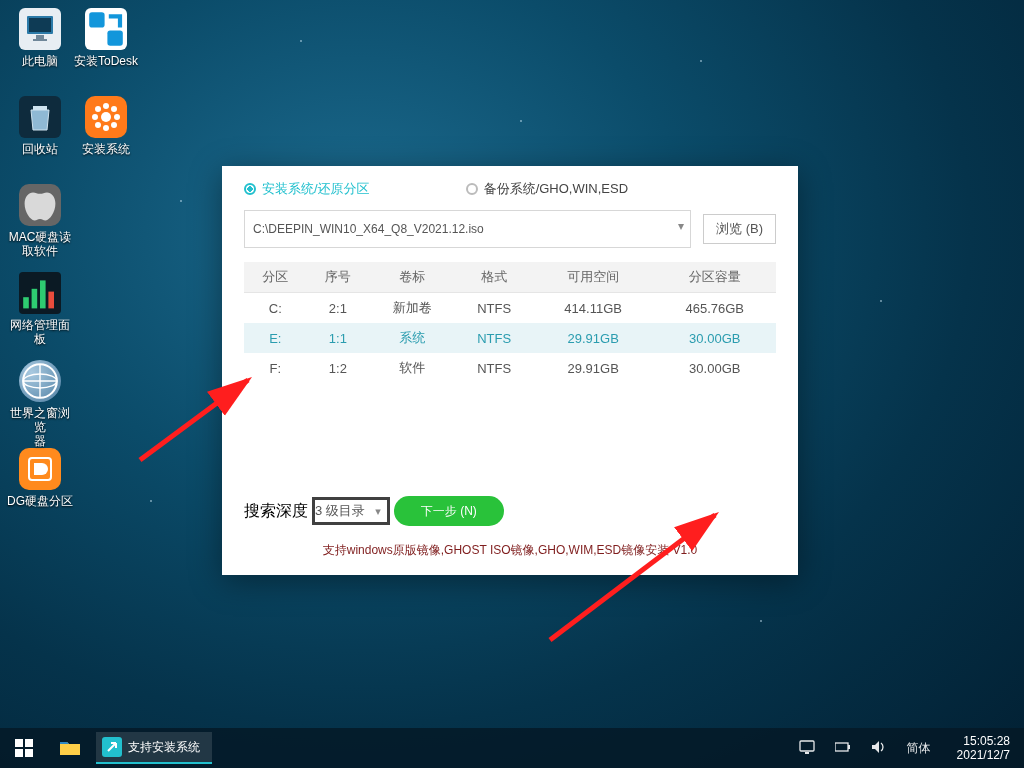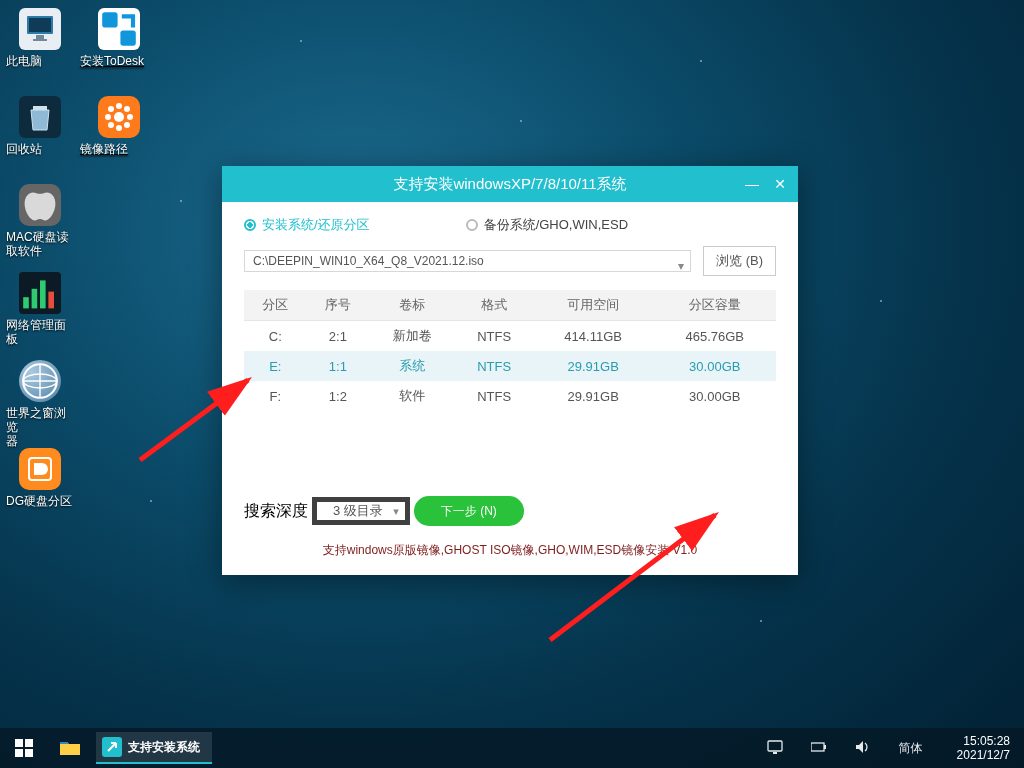--- a/index.html
+++ b/index.html
@@ -6,25 +6,25 @@
   html, body { width: 1024px; height: 768px; overflow: hidden; }
 
   
   .desktop { position: relative; width: 1024px; height: 768px;
     background: radial-gradient(ellipse at 35% 30%, #1c6b8f 0%, #0b4c6a 35%, #05334b 65%, #022033 100%);
   }
   .desktop::before, .desktop::after { content:""; position:absolute; pointer-events:none; }
   .star { position:absolute; width:2px; height:2px; background:#cfe9f7; border-radius:50%; opacity:.6; }
 
   .icons-col { position:absolute; top:6px; left:6px; }
-  .dicon { width:68px; height:78px; color:#fff; font-size:12px; margin-bottom:10px; cursor:pointer; }
+  .dicon { width:68px; height:78px; text-align:center; color:#fff; font-size:12px; margin-bottom:10px; cursor:pointer; }
   .dicon .box { width:42px; height:42px; margin:2px auto 4px; border-radius:6px; display:flex; align-items:center; justify-content:center; }
   .dicon .lbl { display:block; line-height:14px; text-shadow:0 1px 2px #000; }
   
-  .icons-col2 { position:absolute; top:6px; left:80px;text-decoration:underline; }
+  .icons-col2 { position:absolute; top:6px; left:67px; }
   .dicon2 { width:78px; }
 
   .pc      .box { background:#e8eef3; }
   .todesk  .box { background:#fff; }
   .bin     .box { background:#0e2b3d; }
   .sunflower .box { background:#ff7a1a; border-radius:10px;}
   .reinstall .box { background:#fff; border-radius:10px;}
   .macread .box { background:#666; border-radius:10px;}
   .netpanel .box { background:#0b1a24; border-radius:4px;}
   .browser .box { background:radial-gradient(circle at 30% 30%,#a8c9e0,#4e7fa2); border-radius:50%;}
@@ -41,46 +41,46 @@
   .titlebar { height:36px; background:#22c0ce; color:#fff; display:flex; align-items:center; justify-content:center; position:relative; font-size:15px; }
   .titlectl { position:absolute; right:4px; top:0; height:36px; display:flex; align-items:center; }
   .titlectl span { width:28px; height:28px; display:inline-flex; align-items:center; justify-content:center; color:#fff; font-size:14px; cursor:pointer; }
   .body { padding:14px 22px 10px; color:#444; font-size:13px; }
   .radios { display:flex; gap:96px; align-items:center; margin-bottom:12px; }
   .radio { display:flex; align-items:center; gap:6px; cursor:pointer; }
   .r-circle { width:12px; height:12px; border-radius:50%; border:2px solid #bbb; display:inline-block; }
   .radio.sel .r-circle { border-color:#22c0ce; background:radial-gradient(circle,#22c0ce 45%,#fff 50%); }
   .radio.sel .r-lbl { color:#22c0ce; }
   .pathrow { display:flex; gap:12px; align-items:center; margin-top:6px; margin-bottom:14px;}
-  .pathbox { flex:1; height:22px; border:1px solid #d7d7d7; display:flex; align-items:center; padding:4px 8px; font-family:Consolas,monospace; font-size:12px; color:#555; position:relative;}
+  .pathbox { flex:1; height:38px; border:1px solid #d7d7d7; display:flex; align-items:center; padding:4px 8px; font-family:Consolas,monospace; font-size:12px; color:#555; position:relative;}
   .pathbox .dd { position:absolute; right:6px; top:8px; color:#888; }
   .btn { height:30px; padding:0 12px; border:1px solid #ccc; background:#fff; cursor:pointer; font-size:13px; color:#555;}
   .label { margin-bottom:6px; color:#555;}
   table { width:100%; border-collapse:collapse; font-size:13px; }
   thead th { background:#f3f3f3; color:#666; font-weight:normal; padding:6px 4px; border-bottom:1px solid #e5e5e5;}
   tbody td { text-align:center; padding:6px 4px; color:#555; background:#fff;}
   tbody tr.selected td { background:#e8f4f7; color:#2a9caf; }
   .footer { position:absolute; left:22px; right:22px; bottom:16px; }
   .searchrow { display:flex; align-items:center; gap:4px; margin-bottom:16px;}
-  .select { height:28px; border:5px solid #404040; padding:0 22px 0 16px; font-size:13px; color:#555; background:#fff; position:relative; display:inline-flex; align-items:center;}
+  .select { height:28px; border:3px solid #404040; padding:0 22px 0 0; font-size:13px; color:#555; background:#fff; position:relative; display:inline-flex; align-items:center;}
   .select::after { content:"▾"; position:absolute; right:6px; color:#888; font-size:11px;}
   .nextbtn { float:right; height:30px; width:110px; border:none; border-radius:15px; background:#29c23a; color:#fff; font-size:12px; cursor:pointer;}
   .support { text-align:center; font-size:12px; color:#7f1d1d; margin-top:4px;}
 
   
   .arrow { position:absolute; pointer-events:none; }
 
   
   .taskbar { position:absolute; left:0; bottom:0; width:100%; height:40px; background:rgba(5,25,38,.82); display:flex; align-items:center; color:#fff; font-size:12px;}
   .start { width:48px; height:40px; display:flex; align-items:center; justify-content:center; cursor:pointer;}
   .start svg { width:18px; height:18px; }
   .tb-ico { width:44px; height:40px; display:flex; align-items:center; justify-content:center; cursor:pointer;}
-  .task { height:32px; margin:4px 4px; padding:0 12px 0 6px; background:rgba(255,255,255,.12); border-bottom:2px solid #22c0ce; display:flex; align-items:center; gap:6px; cursor:pointer;font-weight:bold;}
+  .task { height:32px; margin:4px 4px; padding:0 12px 0 6px; background:rgba(255,255,255,.12); border-bottom:2px solid #22c0ce; display:flex; align-items:center; gap:6px; cursor:pointer;}
   .task .ico { width:20px; height:20px; background:#22c0ce; border-radius:3px; display:flex; align-items:center; justify-content:center;}
-  .tray { margin-left:auto; display:flex; align-items:center; gap:28px; padding-right:8px;}
+  .tray { margin-left:auto; display:flex; align-items:center; gap:20px; padding-right:8px;}
   .tray .t { cursor:pointer; opacity:.9; }
   .clock { text-align:right; line-height:14px; font-size:12px; padding:0 6px;}
 </style>
 </head>
 <body>
 
 <div class="desktop">
 
   <span class="star" style="top:40px;left:300px"></span>
   <span class="star" style="top:120px;left:520px"></span>
@@ -171,32 +171,25 @@
               <circle cx="15" cy="26" r="3"></circle>
               <circle cx="4" cy="15" r="3"></circle>
               <circle cx="26" cy="15" r="3"></circle>
               <circle cx="7" cy="7" r="3"></circle>
               <circle cx="23" cy="7" r="3"></circle>
               <circle cx="7" cy="23" r="3"></circle>
               <circle cx="23" cy="23" r="3"></circle>
             </g>
           </svg>
         </div>
-        <span class="lbl">镜像路径</span>
+        <span class="lbl">安装系统</span>
       </div>
     </div>
 
   <div class="win">
-    <div class="titlebar">
-      <span>支持安装windowsXP/7/8/10/11系统</span>
-      <div class="titlectl">
-        <span>—</span>
-        <span>✕</span>
-      </div>
-    </div>
     <div class="body">
       <div class="radios">
         <div class="radio sel">
           <span class="r-circle"></span>
           <span class="r-lbl">安装系统/还原分区</span>
         </div>
         <div class="radio">
           <span class="r-circle"></span>
           <span class="r-lbl">备份系统/GHO,WIN,ESD</span>
         </div>

